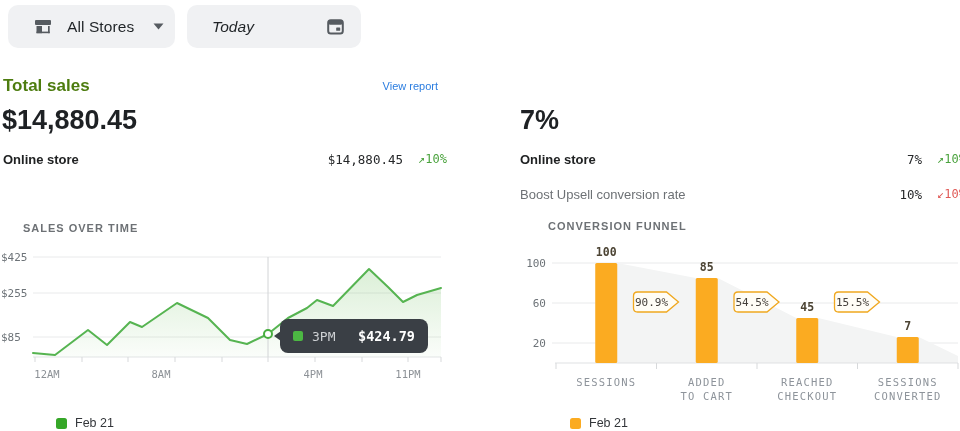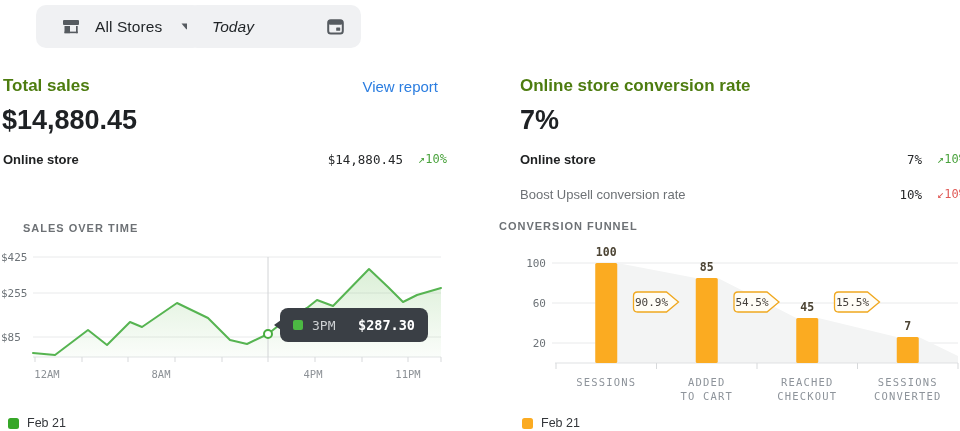--- a/index.html
+++ b/index.html
@@ -4,70 +4,70 @@
 <style>
   html,body{margin:0;padding:0;background:#fff;}
   .frame{position:relative;width:960px;height:431px;background:#fff;overflow:hidden;
          font-family:"Liberation Sans",sans-serif;color:#202223;}
   .panel{position:absolute;left:0;top:0;width:100%;height:100%;}
 
   
   .topbar{position:absolute;left:0;top:0;width:100%;height:55px;background:#fff;}
   .tb-btn{position:absolute;top:5px;height:43px;background:#f0f1f3;border:none;border-radius:10px;
           display:flex;align-items:center;box-sizing:border-box;cursor:pointer;font-family:inherit;}
-  .tb-btn.store{left:8px;width:167px;padding:0 11px 0 25px;margin-left:28px;}
+  .tb-btn.store{left:8px;width:167px;padding:0 11px 0 25px;}
   .tb-btn.date{left:187px;width:174px;padding:0 16px 0 25px;font-style:italic;}
   .tb-label{font-size:15.5px;color:#1f2326;letter-spacing:.1px;}
   .tb-btn.store .tb-label{margin-left:14px;flex:1;text-align:left;}
   .tb-btn.date .tb-label{flex:1;text-align:left;}
   .ic{display:block;}
 
   
   .panel-head{position:absolute;display:flex;justify-content:space-between;align-items:center;}
   .panel-head.left{left:3px;top:76px;width:435px;}
   .panel-head.right{left:520px;top:76px;width:438px;}
   .panel-title{margin:0;font-size:17px;font-weight:bold;color:#4d7c0f;}
-  .view-report{font-size:15px;color:#2b7de0;text-decoration:none;}
+  .view-report{font-size:11px;color:#2b7de0;text-decoration:none;}
   .big-value{position:absolute;font-size:27px;font-weight:bold;color:#1e2124;}
   .big-value.left{left:2px;top:105px;}
   .big-value.right{left:520px;top:105px;}
 
   
   .rows{position:absolute;display:flex;flex-direction:column;gap:20px;}
   .rows.left{left:3px;top:152px;width:444px;}
   .rows.right{left:520px;top:152px;width:446px;}
   .metric-row{display:flex;align-items:center;font-size:13px;line-height:15px;}
   .m-label{color:#6d7175;}
   .metric-row.primary .m-label{color:#202223;font-weight:bold;}
   .m-value{margin-left:auto;font-family:"DejaVu Sans Mono",monospace;font-size:12.5px;color:#26282a;}
   .m-delta{width:38px;margin-left:6px;text-align:right;font-family:"DejaVu Sans Mono",monospace;font-size:12px;white-space:nowrap;}
   .m-delta.up{color:#4ba33e;}
   .m-delta.down{color:#e05a57;}
 
   .section-title{position:absolute;font-size:11px;font-weight:bold;letter-spacing:1px;color:#6d7175;}
   .section-title.left{left:3px;top:222px;margin-left:20px;}
-  .section-title.right{left:499px;top:220px;}
+  .section-title.right{left:548px;top:220px;}
 
   
   .sales-chart{position:absolute;left:0;top:250px;width:445px;height:135px;}
   .x-lab{position:absolute;top:118px;transform:translateX(-50%);
          font-family:"DejaVu Sans Mono",monospace;font-size:10.5px;color:#8c9196;}
-  .chart-tooltip{position:absolute;left:280px;top:58px;width:148px;height:34px;background:#3a3f45;
+  .chart-tooltip{position:absolute;left:280px;top:69px;width:148px;height:34px;background:#3a3f45;
           border-radius:8px;display:flex;align-items:center;padding:0 13px;box-sizing:border-box;}
   .chart-tooltip::before{content:'';position:absolute;left:-6px;top:12px;width:0;height:0;
           border-style:solid;border-width:5px 7px 5px 0;border-color:transparent #3a3f45 transparent transparent;}
   .tt-swatch{width:10px;height:10px;border-radius:2px;background:#4cb843;}
   .tt-time{margin-left:9px;font-family:"DejaVu Sans Mono",monospace;font-size:13px;color:#cdd0d3;}
   .tt-value{margin-left:auto;font-family:"DejaVu Sans Mono",monospace;font-weight:bold;font-size:13.5px;color:#fff;}
 
   
   .funnel-chart{position:absolute;left:518px;top:240px;width:442px;height:165px;}
 
   
-  .legend{position:absolute;display:flex;align-items:center;gap:8px;}
+  .legend{position:absolute;display:flex;align-items:center;gap:8px;margin-left:48px;}
   .legend.left{left:8px;top:416px;}
   .legend.right{left:522px;top:416px;}
   .lg-swatch{width:11px;height:11px;border-radius:2.5px;}
   .lg-swatch.green{background:#36a728;}
   .lg-swatch.orange{background:#fbab21;}
   .lg-label{font-size:12.5px;color:#33363a;}
 </style>
 </head>
 <body>
 
@@ -145,34 +145,31 @@
         </svg>
       <div id="salesXLabels">
           <span class="x-lab" style="left: 47px;">12AM</span>
           <span class="x-lab" style="left: 161px;">8AM</span>
           <span class="x-lab" style="left: 313px;">4PM</span>
           <span class="x-lab" style="left: 408px;">11PM</span>
         </div>
       <div class="chart-tooltip">
         <span class="tt-swatch"></span>
         <span class="tt-time">3PM</span>
-        <span class="tt-value">$287.30</span>
+        <span class="tt-value">$424.79</span>
       </div>
     </div>
 
     <div class="legend left">
       <span class="lg-swatch green"></span>
       <span class="lg-label">Feb 21</span>
     </div>
   </section>
 
   <section class="panel">
-    <div class="panel-head right">
-      <h2 class="panel-title">Online store conversion rate</h2>
-    </div>
     <div class="big-value right">7%</div>
 
     <div class="rows right">
       <div class="metric-row primary">
         <span class="m-label">Online store</span>
         <span class="m-value">7%</span>
         <span class="m-delta up">↗10%</span>
       </div>
       <div class="metric-row">
         <span class="m-label">Boost Upsell conversion rate</span>

